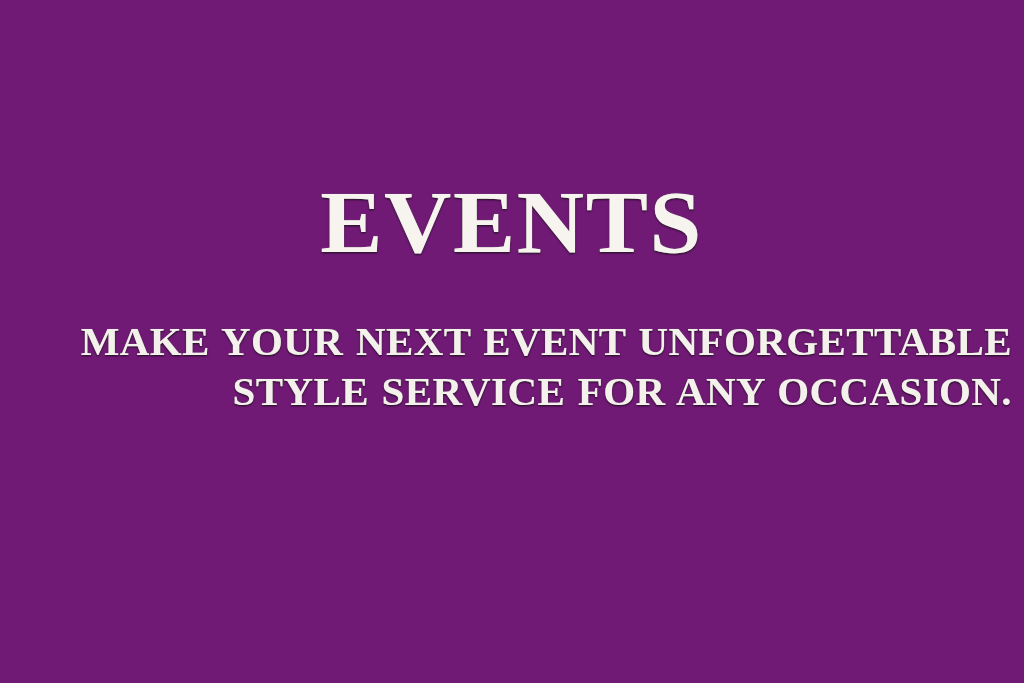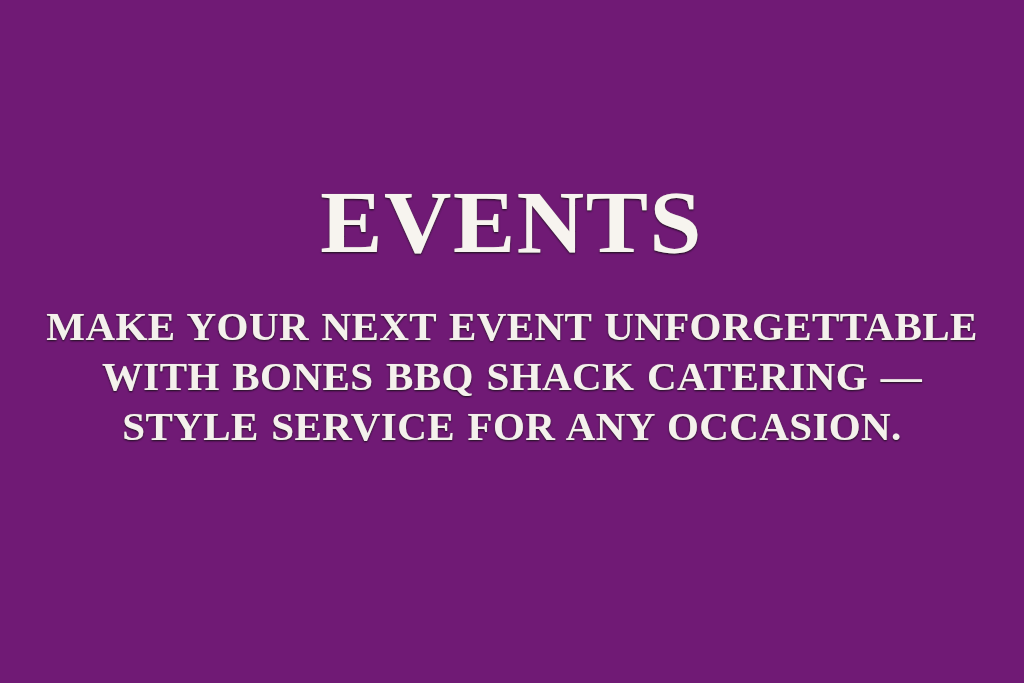--- a/index.html
+++ b/index.html
@@ -46,23 +46,23 @@
     white-space: nowrap;
     text-shadow:
       0 0 1px rgba(247,244,239,0.55),
       0 1px 2px rgba(0,0,0,0.9);
   }
 
   
   .subtitle-wrap {
     position: absolute;
     left: 12px;
-    top: 301px;
+    top: 316px;
     width: 1000px;
-    text-align: center;
+    text-align: right;
   }
   .subtitle {
     margin: 0;
     font-family: "Liberation Serif", "DejaVu Serif", serif;
     font-weight: 700;
     font-size: 41px;
     line-height: 50px;
     letter-spacing: 0.4px;
     word-spacing: 2px;
     color: #f4f1ec;
@@ -81,18 +81,17 @@
 
 <div class="banner">
 
   <div class="heading-wrap">
     <h1 class="heading">EVENTS</h1>
   </div>
 
   <div class="subtitle-wrap">
     <p class="subtitle">
       <span class="line">MAKE YOUR NEXT EVENT UNFORGETTABLE</span>
-      <span class="line">WITH BONES BBQ SHACK CATERING —</span>
       <span class="line">STYLE SERVICE FOR ANY OCCASION.</span>
     </p>
   </div>
 
 </div>
 
 </body></html>

